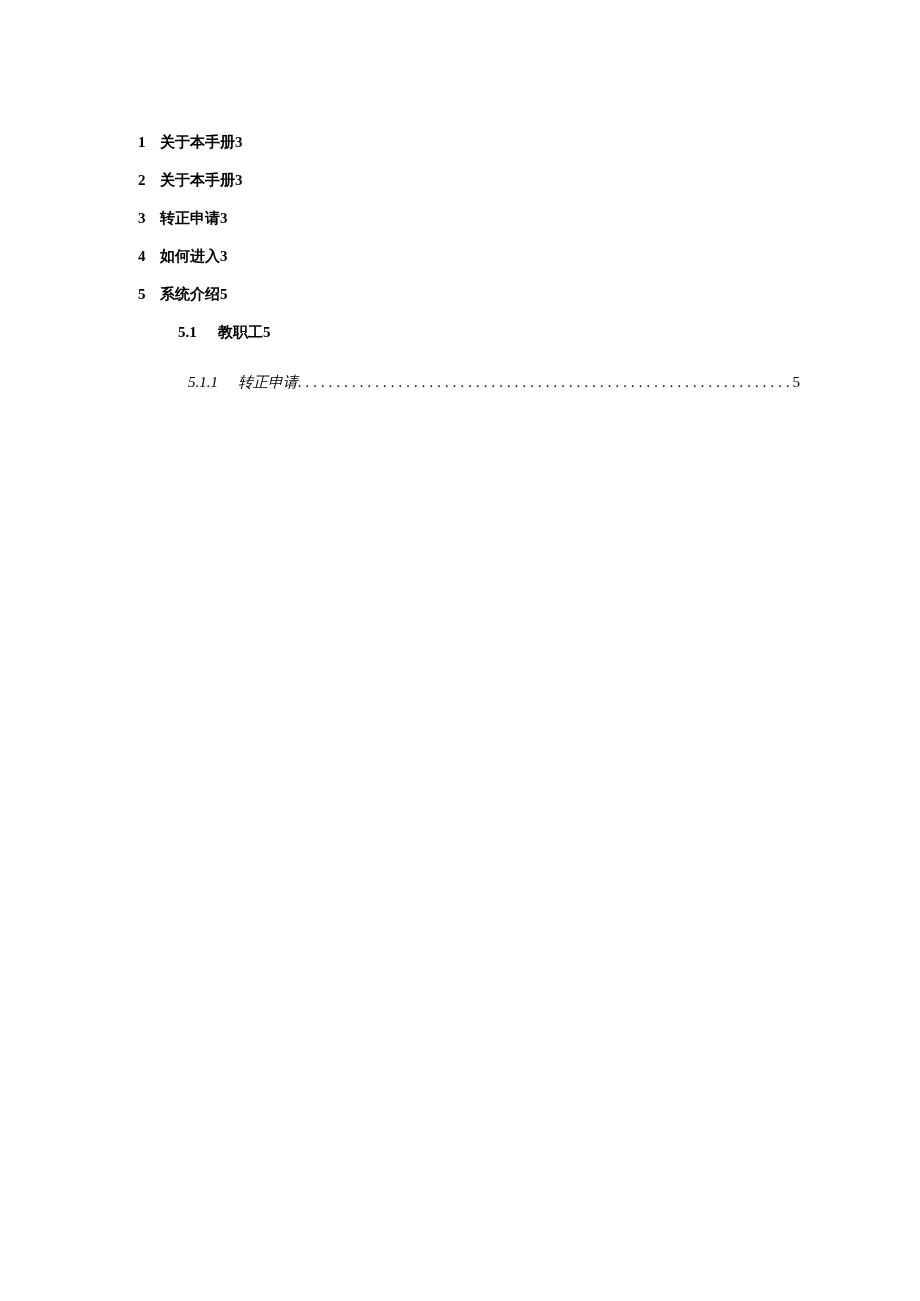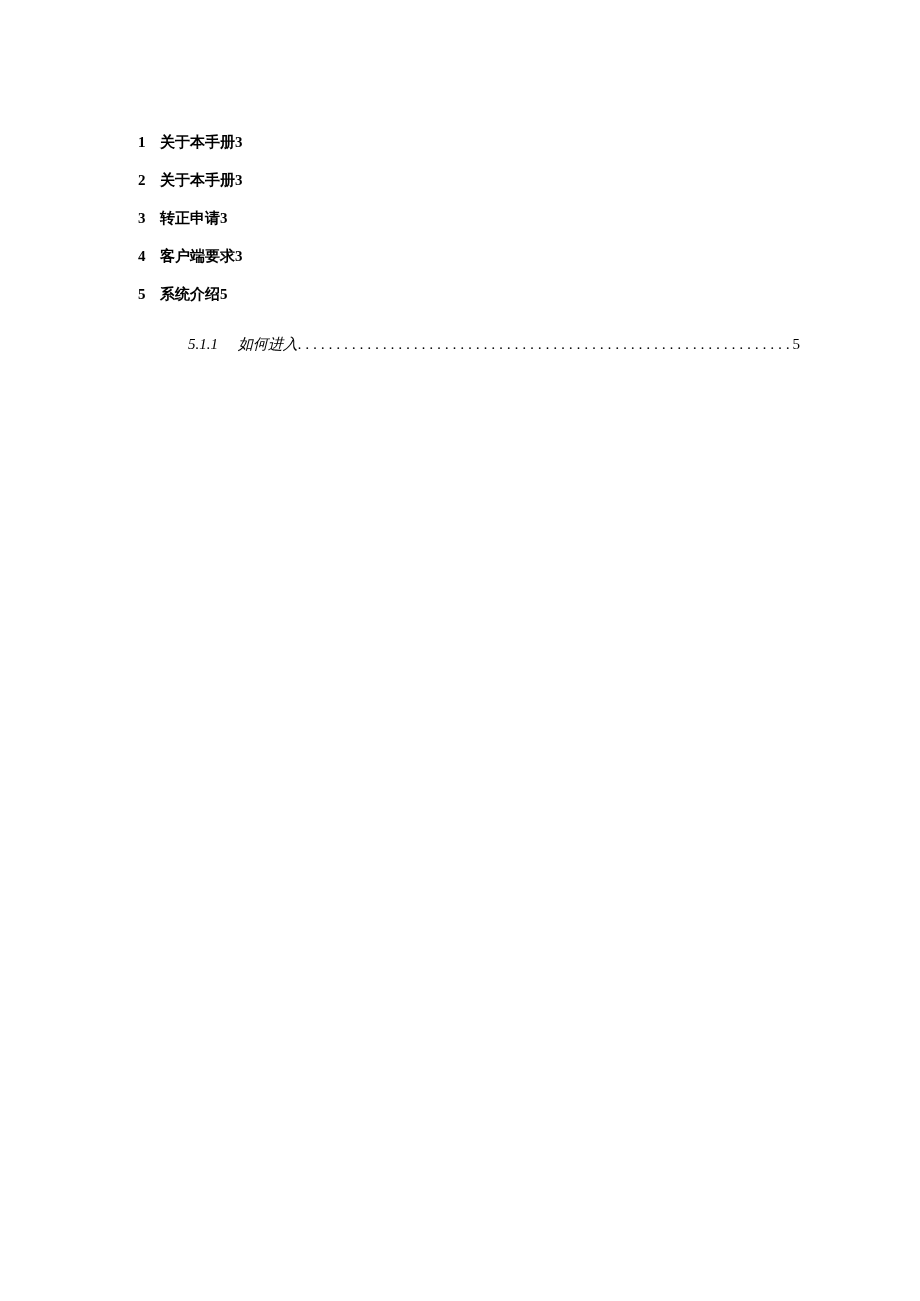--- a/index.html
+++ b/index.html
@@ -105,32 +105,38 @@
   <div class="toc-item toc-level1">
     <span class="toc-num">3</span>
     <span>
       <span class="toc-text">转正申请</span><span class="toc-page">3</span>
     </span>
   </div>
 
   <div class="toc-item toc-level1">
     <span class="toc-num">4</span>
     <span>
-      <span class="toc-text">客户端要求</span><span class="toc-page">3</span>
+      <span class="toc-text">如何进入</span><span class="toc-page">3</span>
     </span>
   </div>
 
   <div class="toc-item toc-level1">
     <span class="toc-num">5</span>
     <span>
       <span class="toc-text">系统介绍</span><span class="toc-page">5</span>
     </span>
   </div>
 
+  <div class="toc-item toc-level2">
+    <span class="toc-num">5.1</span>
+    <span>
+      <span class="toc-text">教职工</span><span class="toc-page">5</span>
+    </span>
+  </div>
 
   <div class="toc-item toc-level3">
     <span class="toc-num">5.1.1</span>
-    <span class="toc-text">如何进入.</span>
+    <span class="toc-text">转正申请.</span>
     <span class="toc-leader"></span>
     <span class="toc-pagenum-end">5</span>
   </div>
 
 </div>
 
 </body></html>

